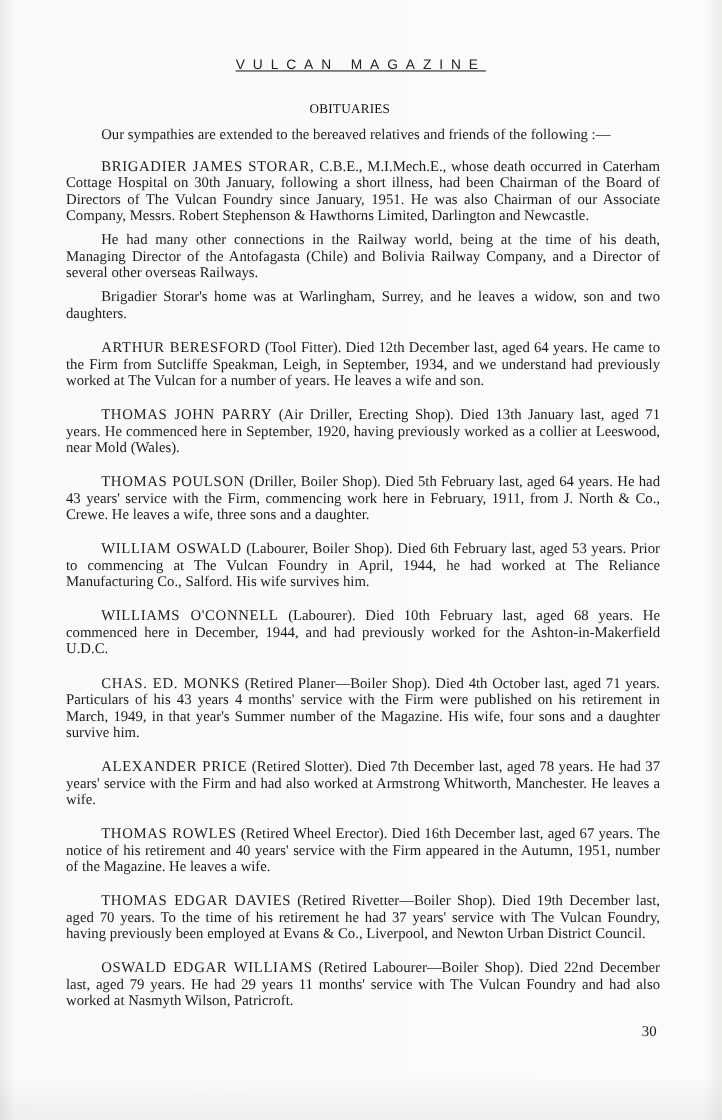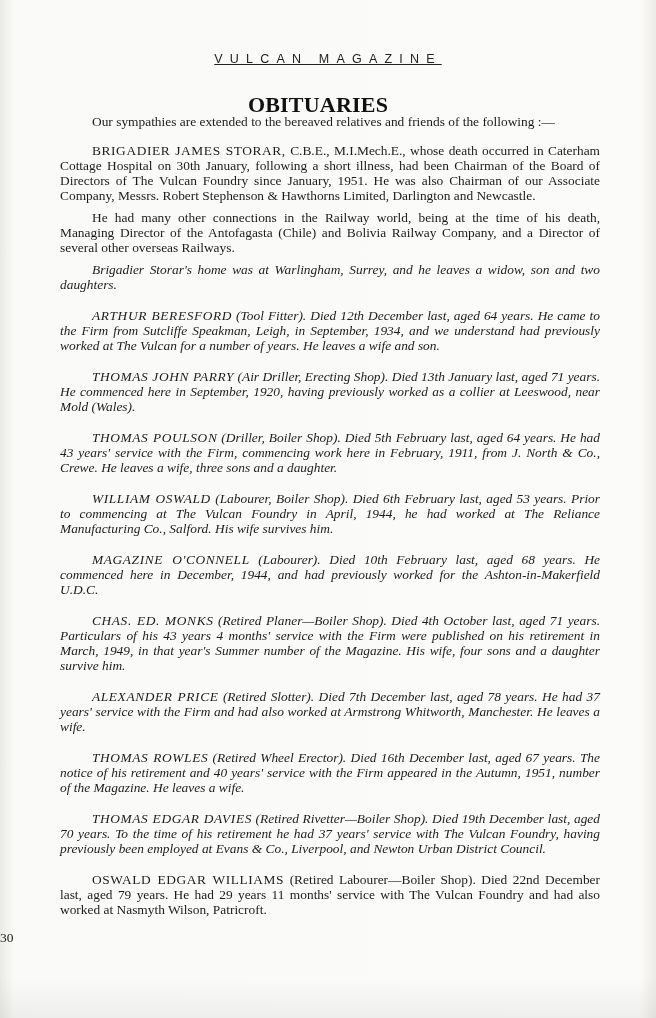--- a/index.html
+++ b/index.html
@@ -18,36 +18,36 @@
     content: ""; position: absolute; left: 0; right: 0; bottom: 0; height: 40px;
     background: linear-gradient(to bottom, rgba(0,0,0,0) 0%, rgba(0,0,0,0.05) 100%);
   }
   .running-head {
     position: absolute; top: 52px; left: 0; width: 656px; text-align: center;
     font-family: "Liberation Sans", "DejaVu Sans", sans-serif;
     font-size: 12.5px; letter-spacing: 7.2px; color: #222; text-decoration: underline;
   }
   .title {
     position: absolute; top: 92px; left: 0; width: 636px; text-align: center;
-    font-weight: bold; font-size: 22px; letter-spacing: 0.2px; color: #111;
+    font-weight: normal; font-size: 12px; letter-spacing: 0.2px; color: #111;
   }
   .content {
     position: absolute; left: 60px; width: 540px; top: 114px;
     font-size: 13.4px; line-height: 15px;
   }
   .para {
     margin: 0; text-align: justify; text-indent: 32px;
     text-align-last: left;
   }
   .para .name { letter-spacing: 0.6px; }
   .intro { margin-bottom: 14px; }
   .gap-s { margin-bottom: 7px; }
-  .gap-l { margin-bottom: 16px; font-style: italic; }
+  .gap-l { margin-bottom: 16px; }
   .folio {
-    position: absolute; top: 930px; left: 0; width: 597px; text-align: left;
+    position: absolute; top: 930px; left: 0; width: 597px; text-align: right;
     font-size: 13.5px; color: #1c1c1c;
   }
 </style>
 </head>
 <body>
 
 <div class="page">
 
   <div class="running-head">VULCAN MAGAZINE</div>
   <div class="title">OBITUARIES</div>
@@ -56,21 +56,21 @@
     <p class="para intro">Our sympathies are extended to the bereaved relatives and friends of the following :—</p>
 
     <p class="para gap-s"><span class="name">BRIGADIER JAMES STORAR,</span><span> C.B.E., M.I.Mech.E., whose death occurred in Caterham Cottage Hospital on 30th January, following a short illness, had been Chairman of the Board of Directors of The Vulcan Foundry since January, 1951. He was also Chairman of our Associate Company, Messrs. Robert Stephenson &amp; Hawthorns Limited, Darlington and Newcastle.</span></p>
     <p class="para gap-s">He had many other connections in the Railway world, being at the time of his death, Managing Director of the Antofagasta (Chile) and Bolivia Railway Company, and a Director of several other overseas Railways.</p>
     <p class="para gap-l">Brigadier Storar's home was at Warlingham, Surrey, and he leaves a widow, son and two daughters.</p>
 
     <p class="para gap-l"><span class="name">ARTHUR BERESFORD</span><span> (Tool Fitter). Died 12th December last, aged 64 years. He came to the Firm from Sutcliffe Speakman, Leigh, in September, 1934, and we understand had previously worked at The Vulcan for a number of years.  He leaves a wife and son.</span></p>
     <p class="para gap-l"><span class="name">THOMAS JOHN PARRY</span><span> (Air Driller, Erecting Shop). Died 13th January last, aged 71 years. He commenced here in September, 1920, having previously worked as a collier at Leeswood, near Mold (Wales).</span></p>
     <p class="para gap-l"><span class="name">THOMAS POULSON</span><span> (Driller, Boiler Shop). Died 5th February last, aged 64 years.  He had 43 years' service with the Firm, commencing work here in February, 1911, from J. North &amp; Co., Crewe.  He leaves a wife, three sons and a daughter.</span></p>
     <p class="para gap-l"><span class="name">WILLIAM OSWALD</span><span> (Labourer, Boiler Shop). Died 6th February last, aged 53 years.  Prior to commencing at The Vulcan Foundry in April, 1944, he had worked at The Reliance Manufacturing Co., Salford.  His wife survives him.</span></p>
-    <p class="para gap-l"><span class="name">MAGAZINE O'CONNELL</span><span> (Labourer). Died 10th February last, aged 68 years. He commenced here in December, 1944, and had previously worked for the Ashton-in-Makerfield U.D.C.</span></p>
+    <p class="para gap-l"><span class="name">WILLIAMS O'CONNELL</span><span> (Labourer). Died 10th February last, aged 68 years. He commenced here in December, 1944, and had previously worked for the Ashton-in-Makerfield U.D.C.</span></p>
     <p class="para gap-l"><span class="name">CHAS. ED. MONKS</span><span> (Retired Planer—Boiler Shop). Died 4th October last, aged 71 years.  Particulars of his 43 years 4 months' service with the Firm were published on his retirement in March, 1949, in that year's Summer number of the Magazine.  His wife, four sons and a daughter survive him.</span></p>
     <p class="para gap-l"><span class="name">ALEXANDER PRICE</span><span> (Retired Slotter). Died 7th December last, aged 78 years. He had 37 years' service with the Firm and had also worked at Armstrong Whitworth, Manchester.  He leaves a wife.</span></p>
     <p class="para gap-l"><span class="name">THOMAS ROWLES</span><span> (Retired Wheel Erector). Died 16th December last, aged 67 years. The notice of his retirement and 40 years' service with the Firm appeared in the Autumn, 1951, number of the Magazine.  He leaves a wife.</span></p>
     <p class="para gap-l"><span class="name">THOMAS EDGAR DAVIES</span><span> (Retired Rivetter—Boiler Shop). Died 19th December last, aged 70 years.  To the time of his retirement he had 37 years' service with The Vulcan Foundry, having previously been employed at Evans &amp; Co., Liverpool, and Newton Urban District Council.</span></p>
     <p class="para"><span class="name">OSWALD EDGAR WILLIAMS</span><span> (Retired Labourer—Boiler Shop). Died 22nd December last, aged 79 years.  He had 29 years 11 months' service with The Vulcan Foundry and had also worked at Nasmyth Wilson, Patricroft.</span></p>
   </div>
 
   <div class="folio">30</div>
 </div>
 

